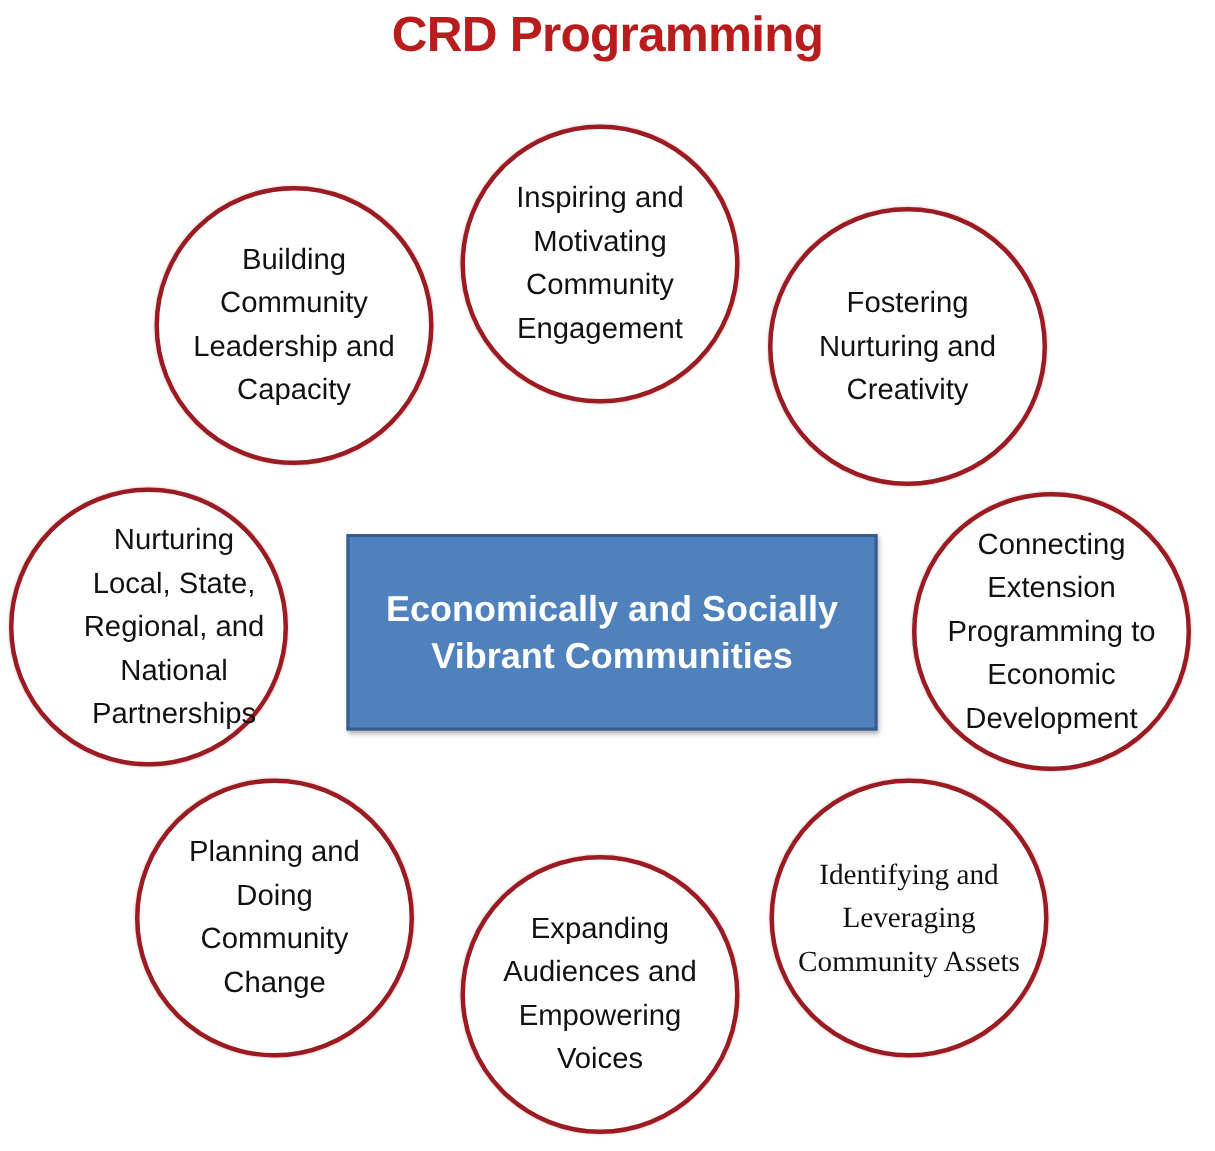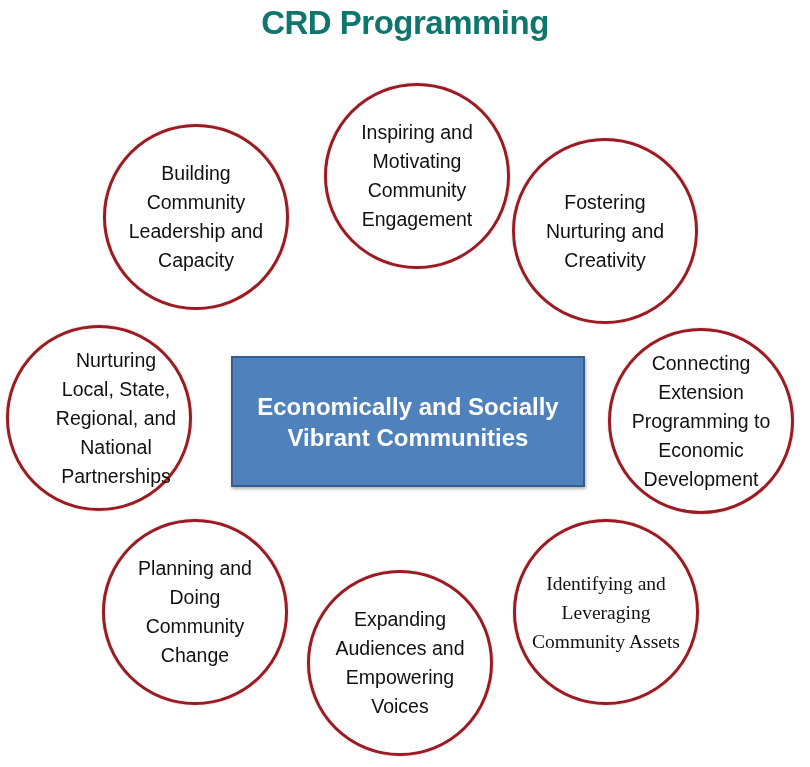--- a/index.html
+++ b/index.html
@@ -1,48 +1,48 @@
 <!DOCTYPE html>
 <html><head>
 <meta charset="utf-8">
 <style>
   html, body { margin:0; padding:0; background:#ffffff; }
   body { width:810px; height:767px; position:relative; overflow:hidden; font-family:"Liberation Sans", sans-serif; }
-  .title { position:absolute; left:0; top:4px; width:810px; text-align:center; font-size:33px; font-weight:bold; color:#0f766e; letter-spacing:-0.5px; }
+  .title { position:absolute; left:0; top:4px; width:810px; text-align:center; font-size:33px; font-weight:bold; color:#b91c1c; letter-spacing:-0.5px; }
   .circle { position:absolute; width:180px; height:180px; border:3px solid #9b1b22; border-radius:50%; box-sizing:content-box; background:#fff; display:flex; align-items:center; justify-content:center; text-align:center; box-shadow:0 0 2px rgba(155,27,34,0.35); }
   .circle span { font-size:19.5px; line-height:29px; color:#111; padding:0 8px; }
   .center-box { position:absolute; left:231px; top:356px; width:350px; height:127px; background:#4f81bd; border:2px solid #385d8a; display:flex; align-items:center; justify-content:center; text-align:center; box-shadow:1px 2px 3px rgba(0,0,0,0.3); }
   .center-box span { color:#fff; font-weight:bold; font-size:24px; line-height:31px; }
 </style>
 </head>
 <body>
 
 <div class="title">CRD Programming</div>
 
-<div class="circle" style="left:324px; top:83px;">
+<div class="circle" style="left:307px; top:83px;">
   <span style="width:150px; display:block;">Inspiring and Motivating Community Engagement</span>
 </div>
 
 <div class="circle" style="left:512px; top:138px;">
   <span style="width:140px; display:block;">Fostering Nurturing and Creativity</span>
 </div>
 
 <div class="circle" style="left:608px; top:328px;">
   <span style="width:170px; display:block;">Connecting Extension Programming to Economic Development</span>
 </div>
 
 <div class="circle" style="left:513px; top:519px;">
   <span style="width:150px; display:block;font-family:Liberation Serif, serif;">Identifying and Leveraging Community Assets</span>
 </div>
 
 <div class="circle" style="left:307px; top:570px;">
   <span style="width:160px; display:block;">Expanding Audiences and Empowering Voices</span>
 </div>
 
-<div class="circle" style="left:102px; top:519px;">
+<div class="circle" style="left:90px; top:519px;">
   <span style="width:140px; display:block;">Planning and Doing Community Change</span>
 </div>
 
 <div class="circle" style="left:6px; top:325px;">
   <span style="width:175px; display:block;padding-left:42px;">Nurturing Local, State, Regional, and National Partnerships</span>
 </div>
 
 <div class="circle" style="left:103px; top:124px;">
   <span style="width:155px; display:block;">Building Community Leadership and Capacity</span>
 </div>

